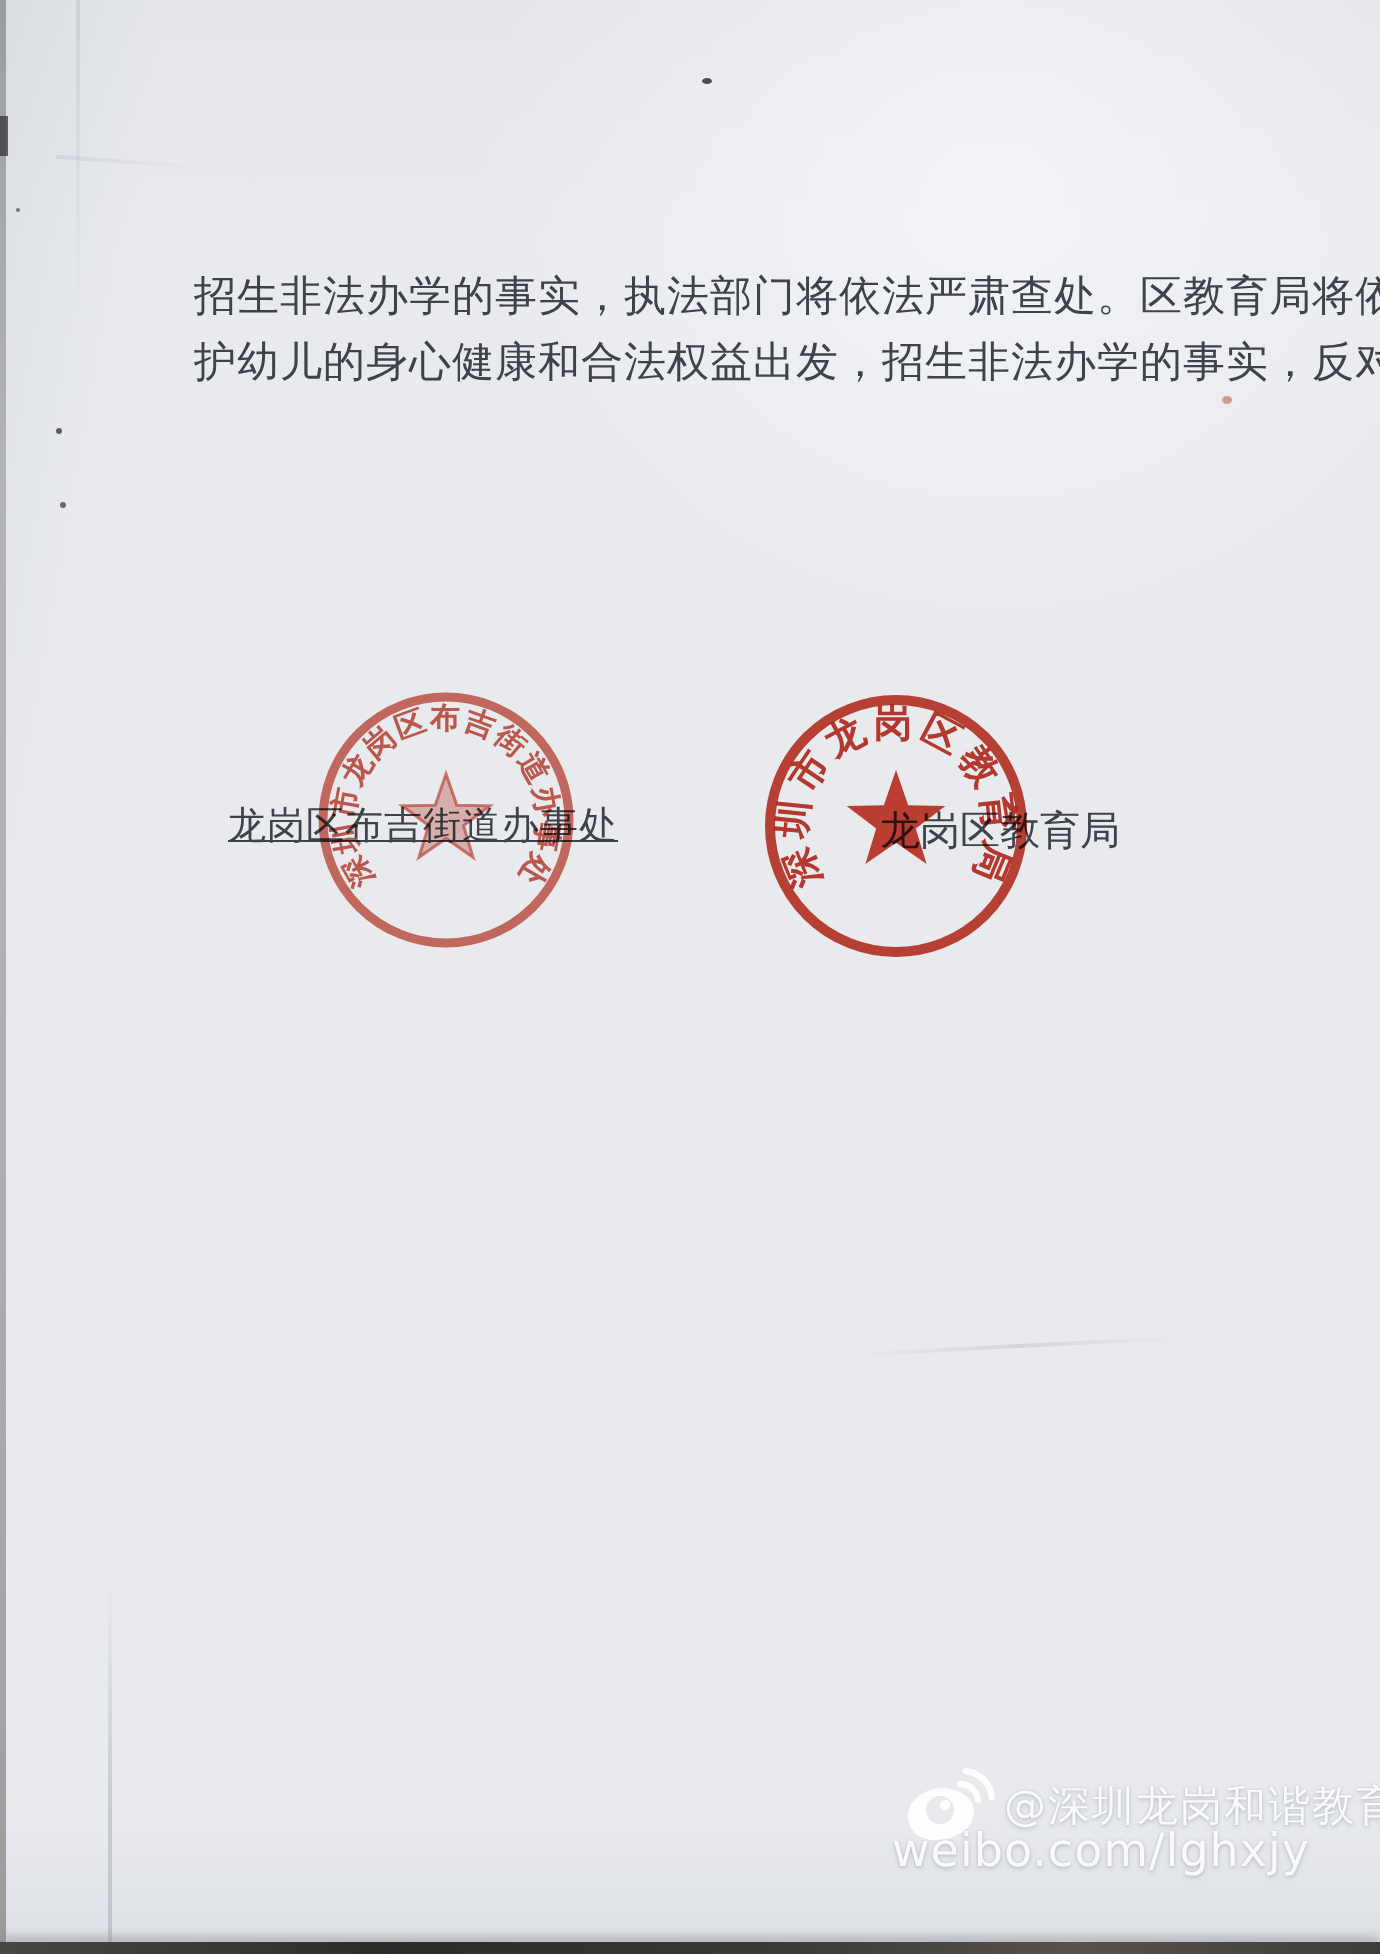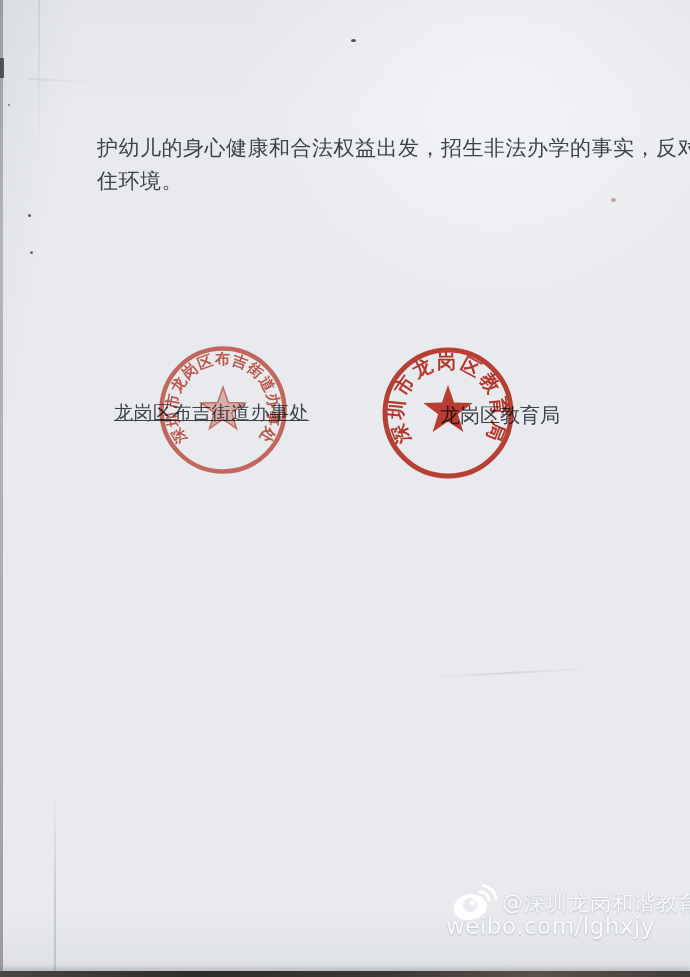--- a/index.html
+++ b/index.html
@@ -74,22 +74,22 @@
   <div class="crease v2"></div>
   <div class="crease d1"></div>
   <div class="crease h1"></div>
   <div class="speck" style="left:28px;top:214px;width:3px;height:3px;background:#5a5a5e;"></div>
   <div class="speck" style="left:30px;top:251px;width:3px;height:3px;background:#6a6a6e;"></div>
   <div class="speck" style="left:351px;top:39px;width:5px;height:3px;background:#4c4c50;"></div>
   <div class="speck" style="left:8px;top:104px;width:2px;height:2px;background:#77777b;"></div>
   <div class="speck" style="left:611px;top:198px;width:5px;height:4px;background:rgba(205,130,120,0.8);"></div>
 
   <div class="doc-text">
+    <div class="body-line">招生非法办学的事实，执法部门将依法严肃查处。区教育局将依</div>
     <div class="body-line">护幼儿的身心健康和合法权益出发，招生非法办学的事实，反对</div>
-    <div class="body-line last">住环境。</div>
   </div>
 
   <div class="sig left">龙岗区布吉街道办事处</div>
   <div class="sig right">龙岗区教育局</div>
 
   <div class="seal left">
     <svg width="154" height="154" viewBox="0 0 154 154">
       <circle cx="77" cy="77" r="61.5" fill="none" stroke="rgba(200,73,58,0.78)" stroke-width="4.5"></circle>
       <path id="arcL" d="M 44.5 109.5 A 46 46 0 1 1 109.5 109.5" fill="none"></path>
       <text font-size="15" fill="rgba(196,68,52,0.85)" letter-spacing="1">

